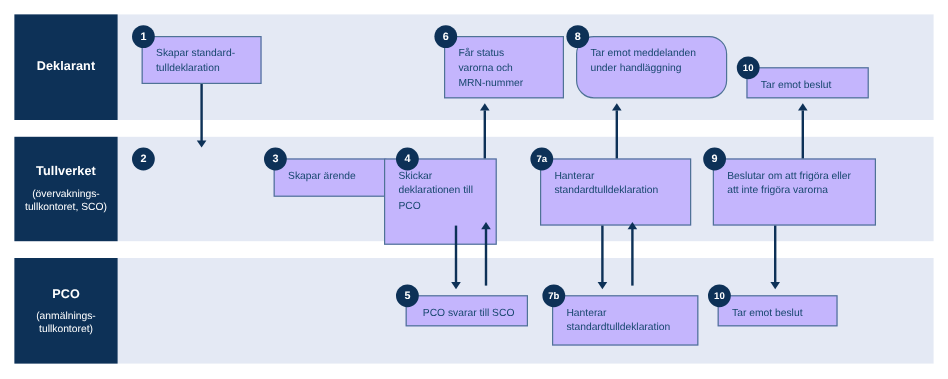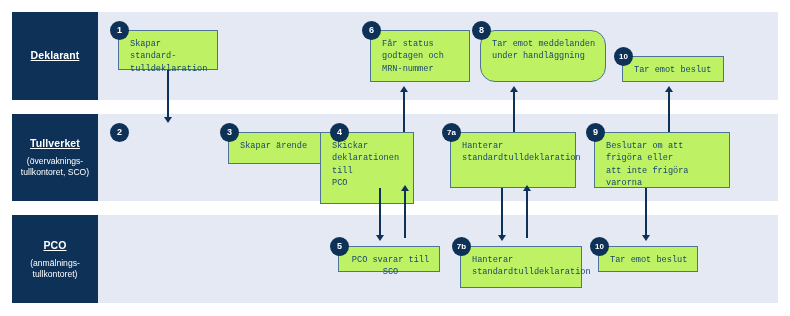--- a/index.html
+++ b/index.html
@@ -33,40 +33,38 @@
     justify-content:center;
     text-align:center;
     box-sizing:border-box;
     padding:2px 4px;
   }
   .lane-title{
     font-size:10.5px;
     font-weight:bold;
     letter-spacing:.1px;
     line-height:1.25;
-    text-decoration:underline;
   }
   .lane-sub{
     font-size:8.6px;
     font-weight:normal;
     line-height:1.25;
     margin-top:6px;
   }
 
   
   .box{
     position:absolute;
     box-sizing:border-box;
     border:1px solid #4f7396;
-    background:#bef264;
+    background:#c4b5fd;
     color:#17476e;
     font-size:8.6px;
     line-height:1.45;
     padding:7px 8px 12px 11px;
-    font-family:Liberation Mono, monospace;
   }
   .box .txt{
     display:block;
     white-space:pre-line;
   }
 
   
   .badge{
     position:absolute;
     width:19px;height:19px;
@@ -153,21 +151,21 @@
   <div class="arrowhead down" style="left:642px;top:235px;"></div>
 
   <div class="box" style="left:118px;top:30px;width:100px;height:40px;">
     <span class="txt">Skapar standard-
 tulldeklaration</span>
   </div>
   <div class="badge" style="left:110px;top:21px;">1</div>
 
   <div class="box" style="left:370px;top:30px;width:100px;height:52px;">
     <span class="txt">Får status
-godtagen och
+varorna och
 MRN-nummer</span>
   </div>
   <div class="badge" style="left:362px;top:21px;">6</div>
 
   <div class="box" style="left:480px;top:30px;width:126px;height:52px;border-radius:15px;">
     <span class="txt">Tar emot meddelanden
 under handläggning</span>
   </div>
   <div class="badge" style="left:472px;top:21px;">8</div>
 

